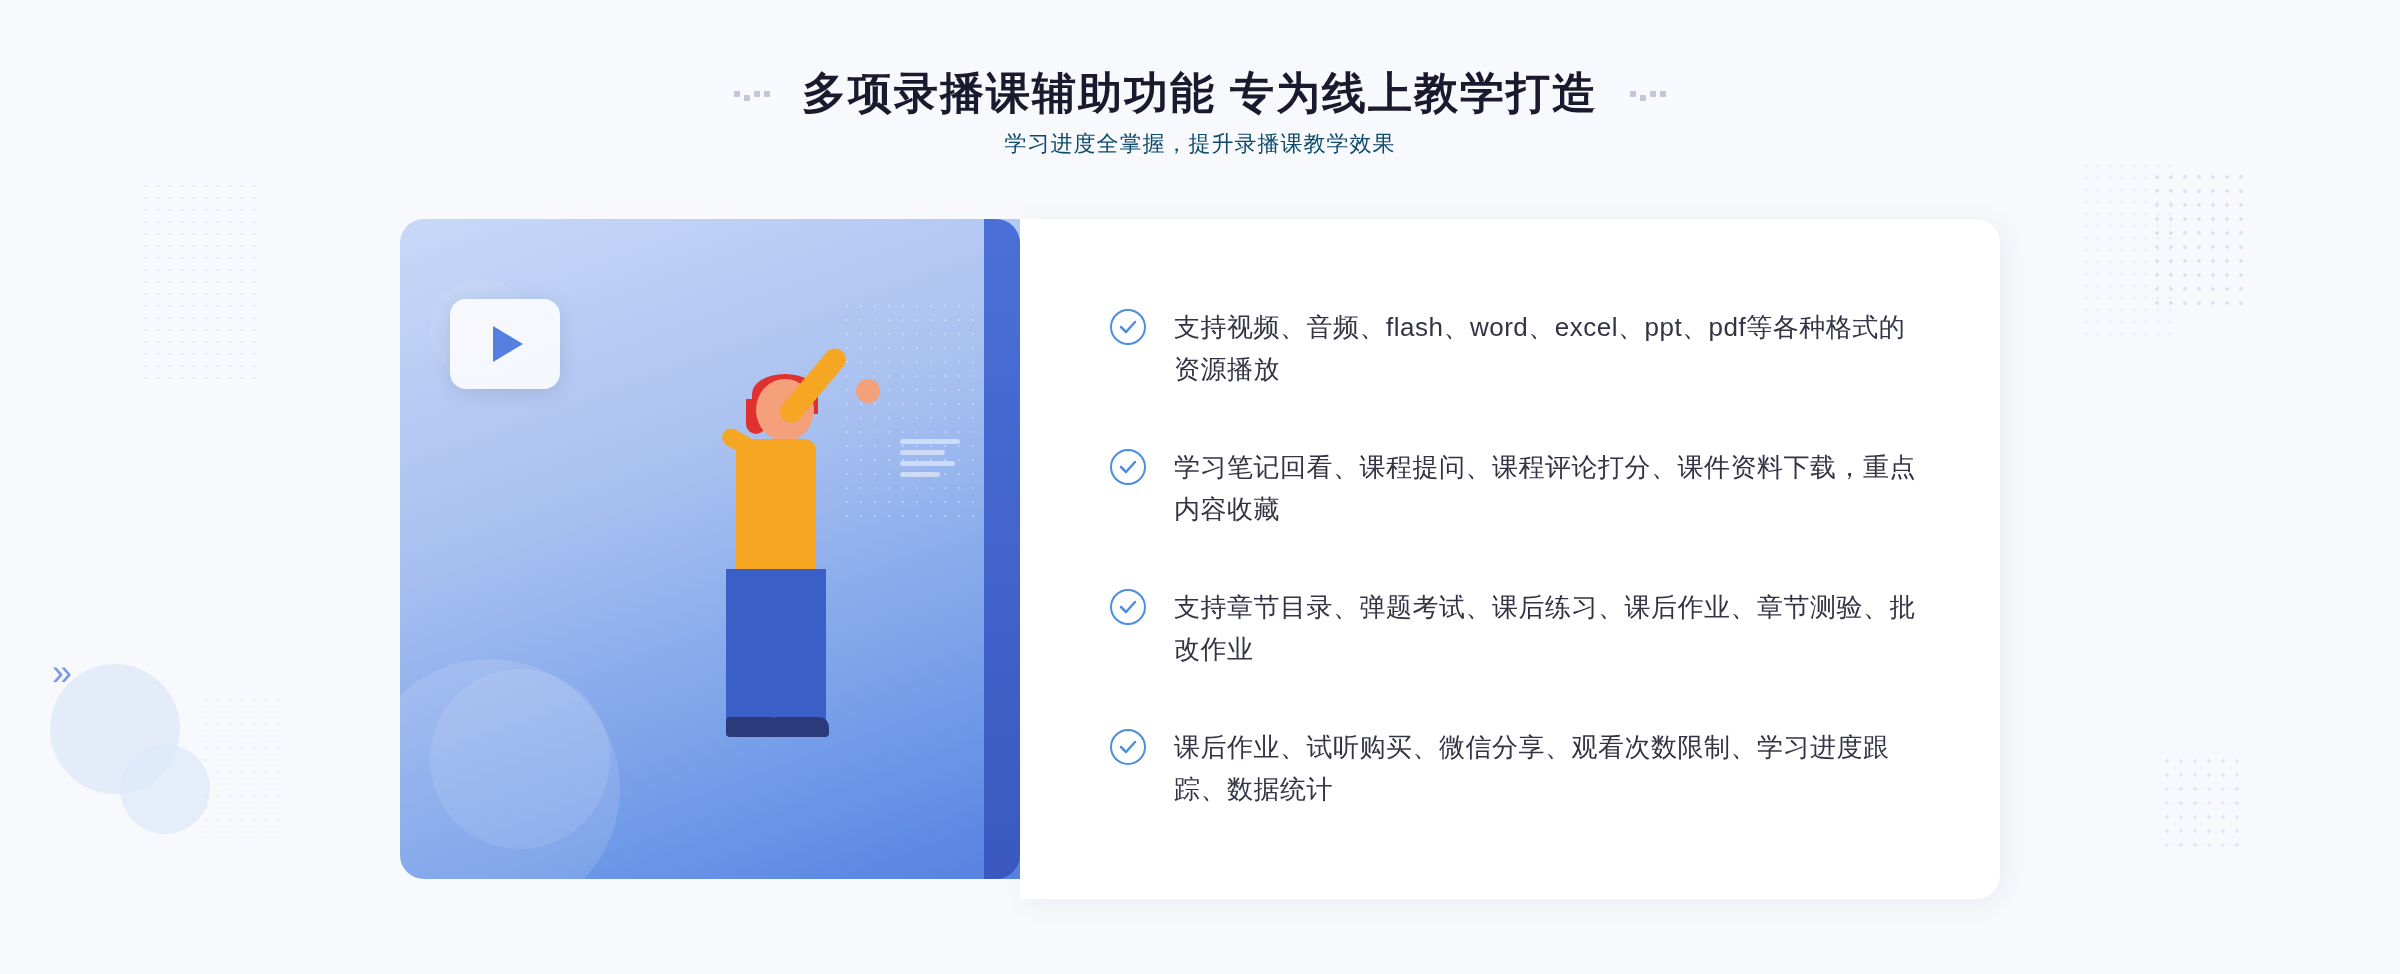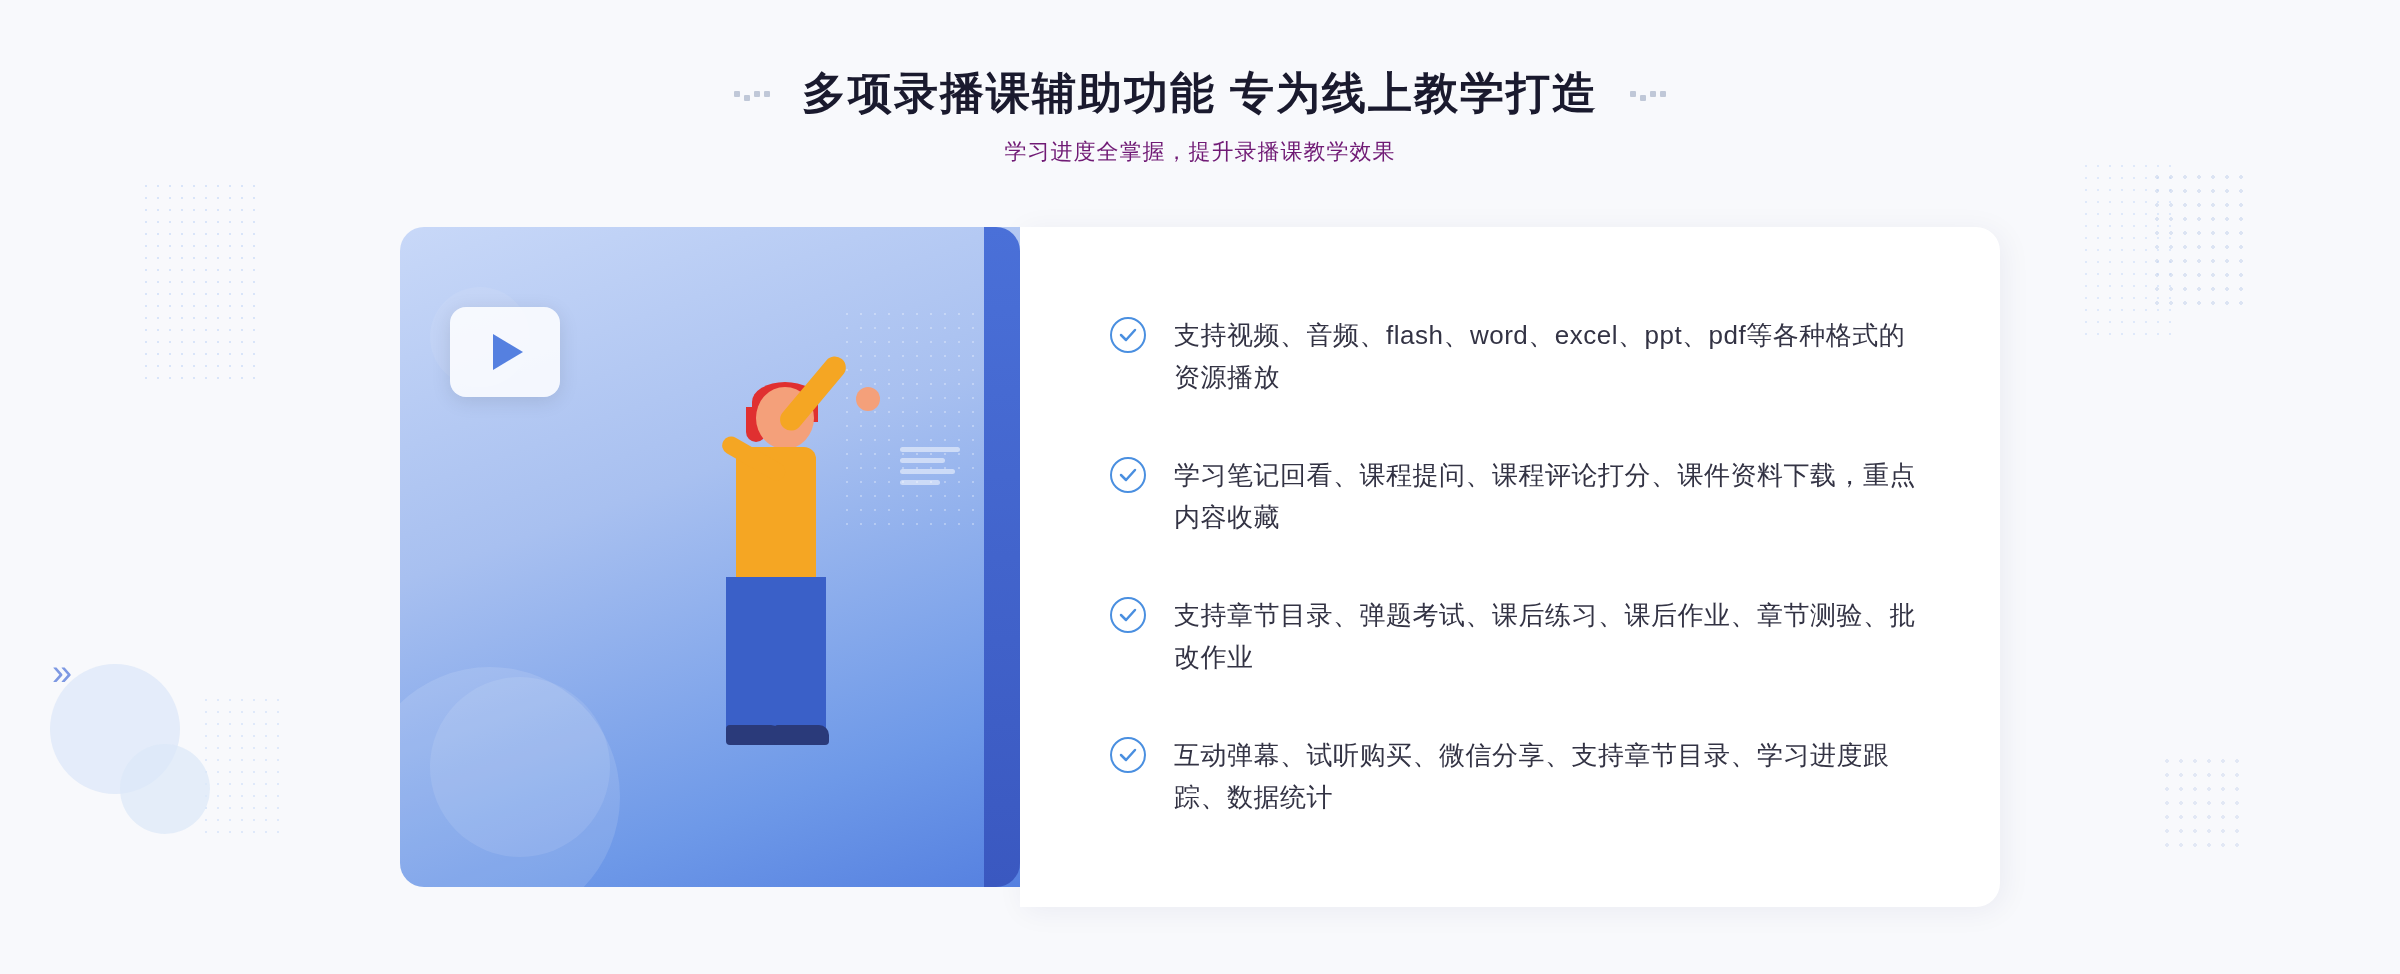--- a/index.html
+++ b/index.html
@@ -97,23 +97,23 @@
     }
 
     .main-title {
       font-size: 44px;
       font-weight: 700;
       color: #1a1a2e;
       letter-spacing: 2px;
     }
 
     .subtitle {
-      margin-top: 14px;
+      margin-top: 6px;
       font-size: 22px;
-      color: #701a75;
+      color: #0c4a6e;
       letter-spacing: 1px;
     }
 
     
     .content-area {
       display: flex;
       flex-direction: row;
       align-items: stretch;
       margin-top: 60px;
       width: 1600px;
@@ -556,21 +556,21 @@
       </div>
 
       <div class="feature-item">
         <div class="check-icon">
           <div class="check-circle">
             <svg width="20" height="20" viewBox="0 0 20 20">
               <polyline points="3,10 8,15 17,5" fill="none" stroke="#4a8fe0" stroke-width="2.5" stroke-linecap="round" stroke-linejoin="round"></polyline>
             </svg>
           </div>
         </div>
-        <span class="feature-text">互动弹幕、试听购买、微信分享、支持章节目录、学习进度跟踪、数据统计</span>
+        <span class="feature-text">课后作业、试听购买、微信分享、观看次数限制、学习进度跟踪、数据统计</span>
       </div>
 
     </div>
   </div>
 
   <div class="deco-circle-blue-md"></div>
   <div class="deco-circle-blue-sm"></div>
 
 </div>
 

